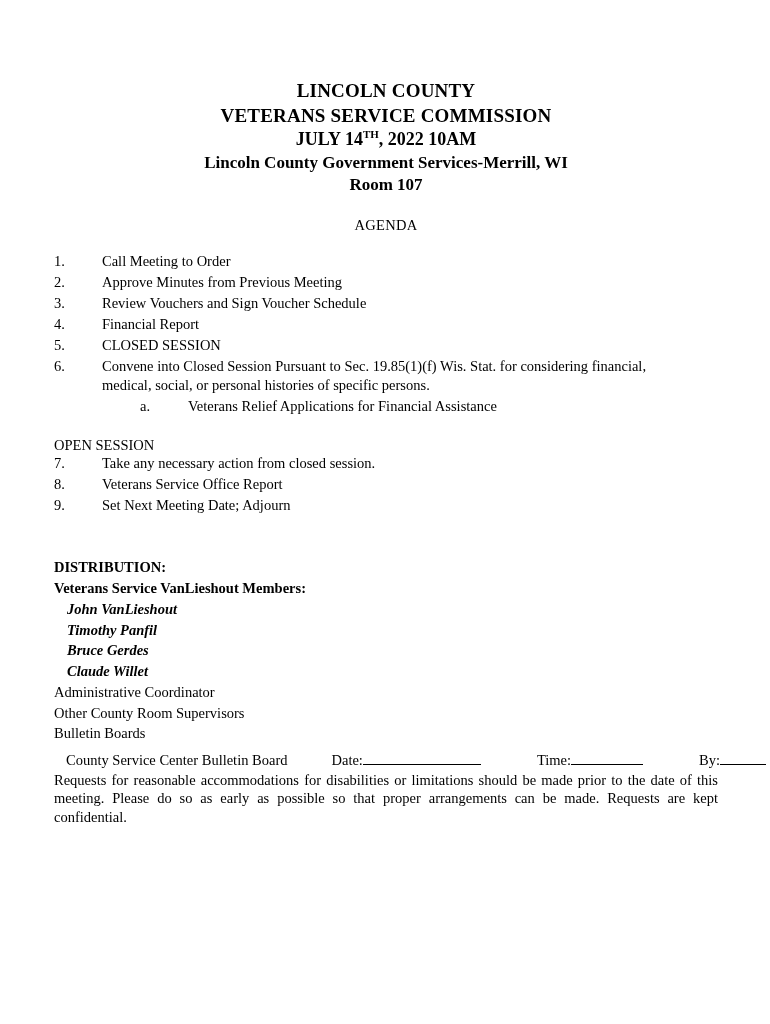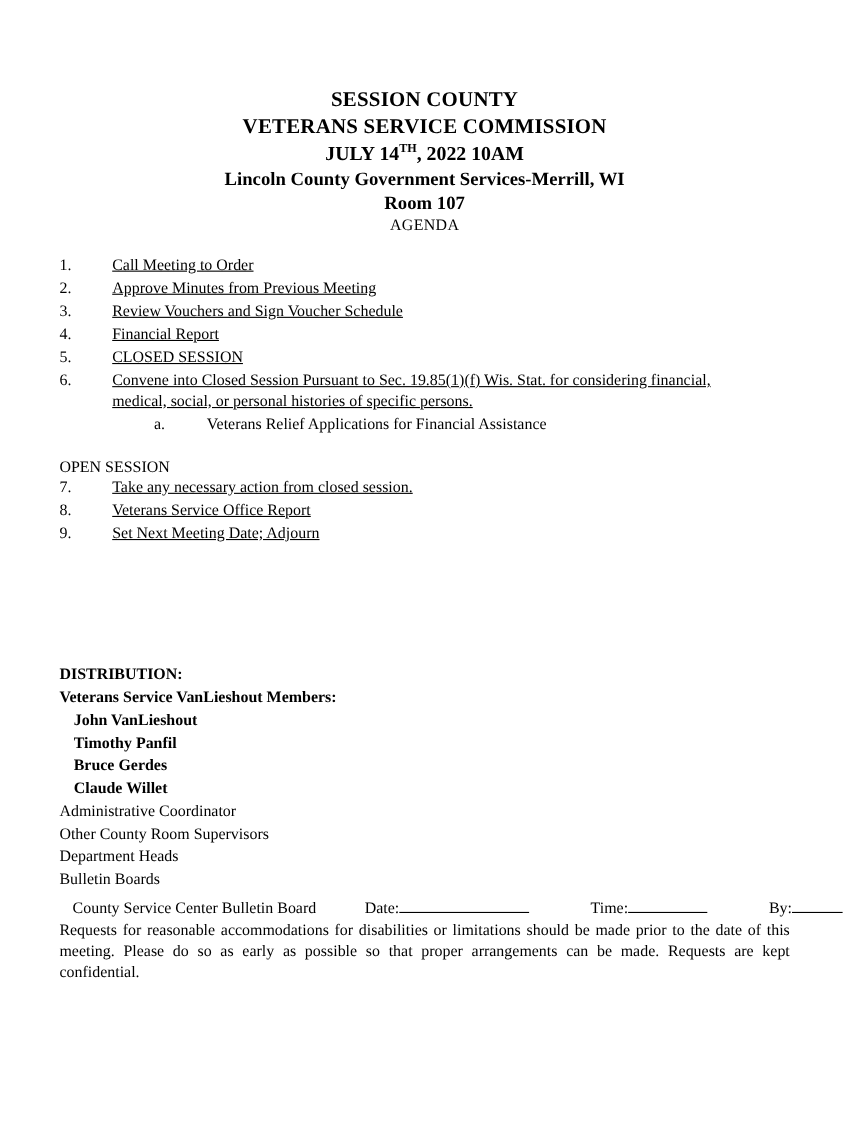--- a/index.html
+++ b/index.html
@@ -38,40 +38,40 @@
   .h-line-5 { font-size: 17px; }
   .sup {
     font-size: 11px;
     vertical-align: super;
     line-height: 0;
   }
 
   .agenda-label {
     text-align: center;
     font-size: 14.5px;
+    margin-top: 20px;
     letter-spacing: 0.3px;
   }
 
   
   .items {
     margin-top: 18px;
   }
   .item {
     display: flex;
     font-size: 14.5px;
     line-height: 1.28;
     margin-bottom: 2.5px;
   }
   .item .num {
     width: 48px;
     flex: 0 0 48px;
   }
   .item .txt {
     flex: 1;
-    text-decoration: underline;
   }
   .item .txt .cont {
     display: block;
   }
   .sub-item {
     display: flex;
     font-size: 14.5px;
     line-height: 1.28;
     margin-top: 3px;
     padding-left: 86px;
@@ -82,32 +82,33 @@
   }
 
   .open-session {
     font-size: 14.5px;
     margin-top: 21px;
     margin-bottom: 0;
   }
 
   
   .distribution {
-    margin-top: 110px;
+    margin-top: 44px;
     font-size: 14.5px;
     line-height: 1.26;
   }
   .distribution .bold {
     font-weight: bold;
   }
   .distribution .dline {
     margin-bottom: 2.5px;
   }
   .distribution .indent {
     padding-left: 13px;
+    font-style: italic;
   }
 
   
   .footer {
     margin-top: 8px;
     font-size: 14.5px;
     line-height: 1.3;
   }
   .footer .bb-line {
     padding-left: 12px;
@@ -128,21 +129,21 @@
     margin: 0;
     text-align: justify;
   }
 </style>
 </head>
 <body>
 
 <div class="page">
 
   <div class="header">
-    <div class="line h-line-1">SESSION COUNTY</div>
+    <div class="line h-line-1">LINCOLN COUNTY</div>
     <div class="line h-line-2">VETERANS SERVICE COMMISSION</div>
     <div class="line h-line-3"><span>JULY 14</span><span class="sup">TH</span><span>, 2022 10AM</span></div>
     <div class="line h-line-4">Lincoln County Government Services-Merrill, WI</div>
     <div class="line h-line-5">Room 107</div>
   </div>
 
   <div class="agenda-label">AGENDA</div>
 
   <div class="items">
 
@@ -205,21 +206,20 @@
 
   <div class="distribution">
     <div class="dline bold">DISTRIBUTION:</div>
     <div class="dline bold">Veterans Service VanLieshout Members:</div>
     <div class="dline bold indent">John VanLieshout</div>
     <div class="dline bold indent">Timothy Panfil</div>
     <div class="dline bold indent">Bruce Gerdes</div>
     <div class="dline bold indent">Claude Willet</div>
     <div class="dline">Administrative Coordinator</div>
     <div class="dline">Other County Room Supervisors</div>
-    <div class="dline">Department Heads</div>
     <div class="dline">Bulletin Boards</div>
   </div>
 
   <div class="footer">
     <div class="bb-line">
       <span>County Service Center Bulletin Board</span><span class="gap-md"></span><span>Date:</span><span class="rule rule-date"></span><span class="gap-lg"></span><span>Time:</span><span class="rule rule-time"></span><span class="gap-lg"></span><span>By:</span><span class="rule rule-by"></span>
     </div>
     <p>Requests for reasonable accommodations for disabilities or limitations should be made prior to the date of this meeting.  Please do so as early as possible so that proper arrangements can be made.  Requests are kept confidential.</p>
   </div>
 

